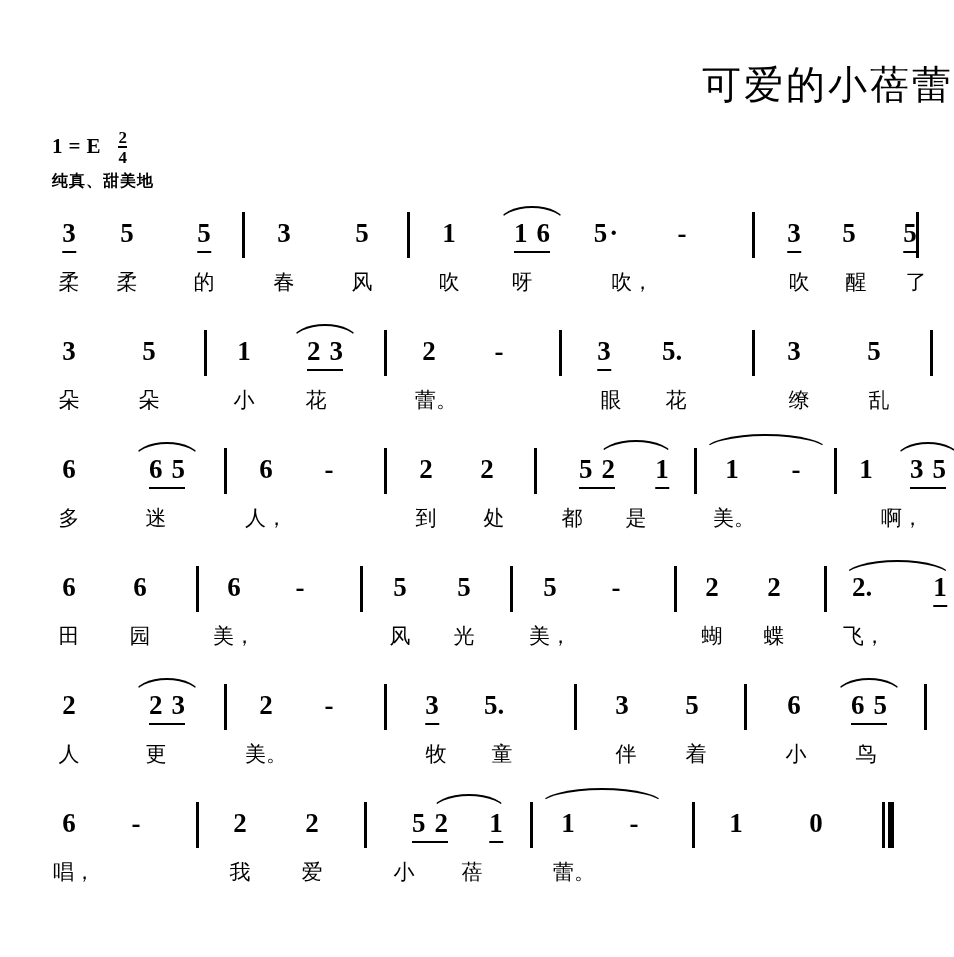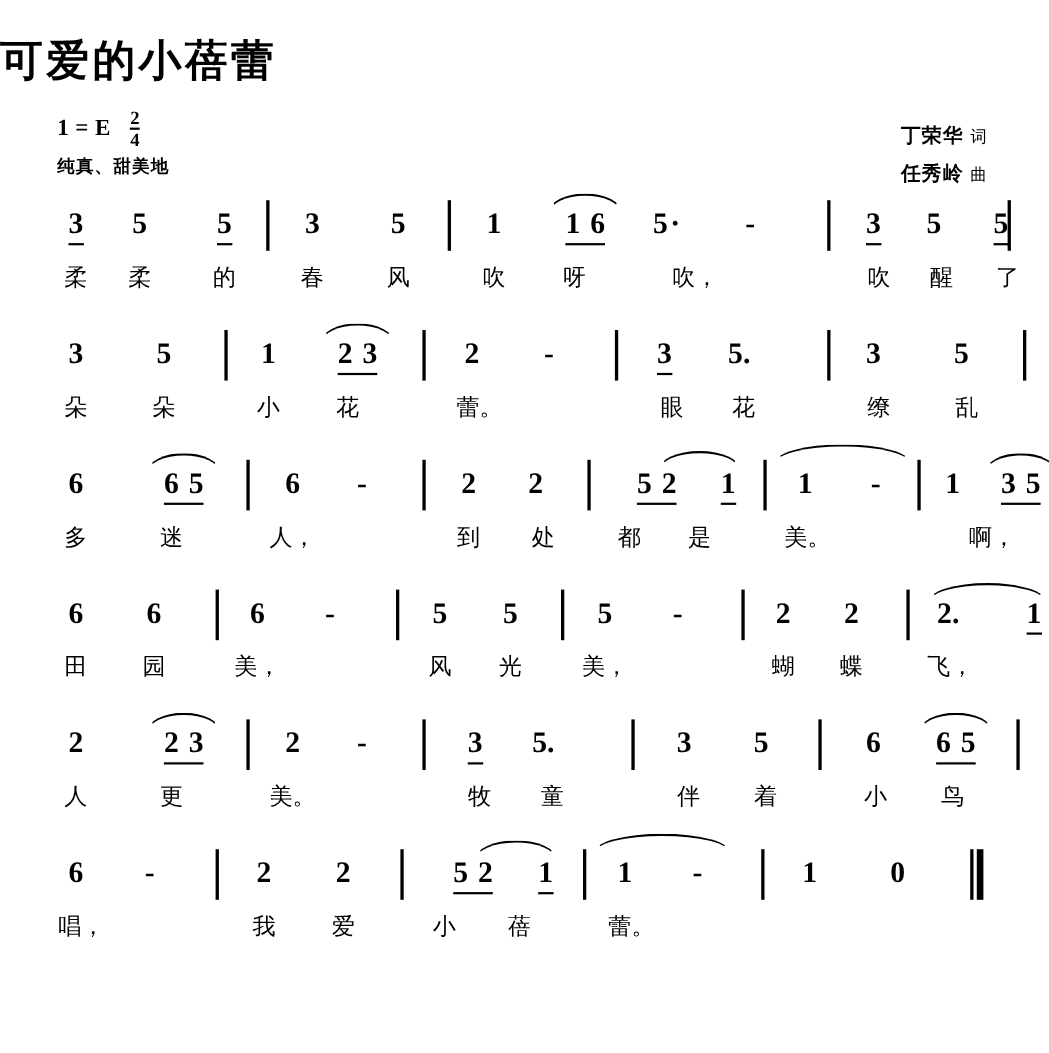--- a/index.html
+++ b/index.html
@@ -16,25 +16,25 @@
     overflow: hidden;
   }
   .sheet {
     position: relative;
     width: 954px;
     height: 957px;
   }
 
   
   .title {
-    text-align: left;
+    text-align: right;
     font-size: 39px;
-    font-weight: bold;
+    font-weight: normal;
     letter-spacing: 3px;
-    padding-top: 28px;
+    padding-top: 58px;
     font-family: "DejaVu Sans", "Liberation Sans", sans-serif;
   }
 
   
   .header {
     position: relative;
     height: 76px;
     margin-top: 16px;
   }
   .key-sig {
@@ -203,29 +203,20 @@
     <div class="key-sig">
       <span>1</span>
       <span class="eq">=</span>
       <span>E</span>
       <span class="meter">
         <span class="num">2</span>
         <span class="den">4</span>
       </span>
     </div>
     <div class="tempo-mark">纯真、甜美地</div>
-    <div class="credits">
-      <div>
-        
-        <span>丁荣华</span><span class="role">词</span>
-      </div>
-      <div>
-        <span>任秀岭</span><span class="role">曲</span>
-      </div>
-    </div>
   </div>
 
   <div class="system">
     <div class="note-row">
       <div class="note u1" style="left:25px">3</div>
       <div class="note" style="left:83px">5</div>
       <div class="note u1" style="left:160px">5</div>
       <div class="barline" style="left:198px"></div>
       <div class="note" style="left:240px">3</div>
       <div class="note" style="left:318px">5</div>

